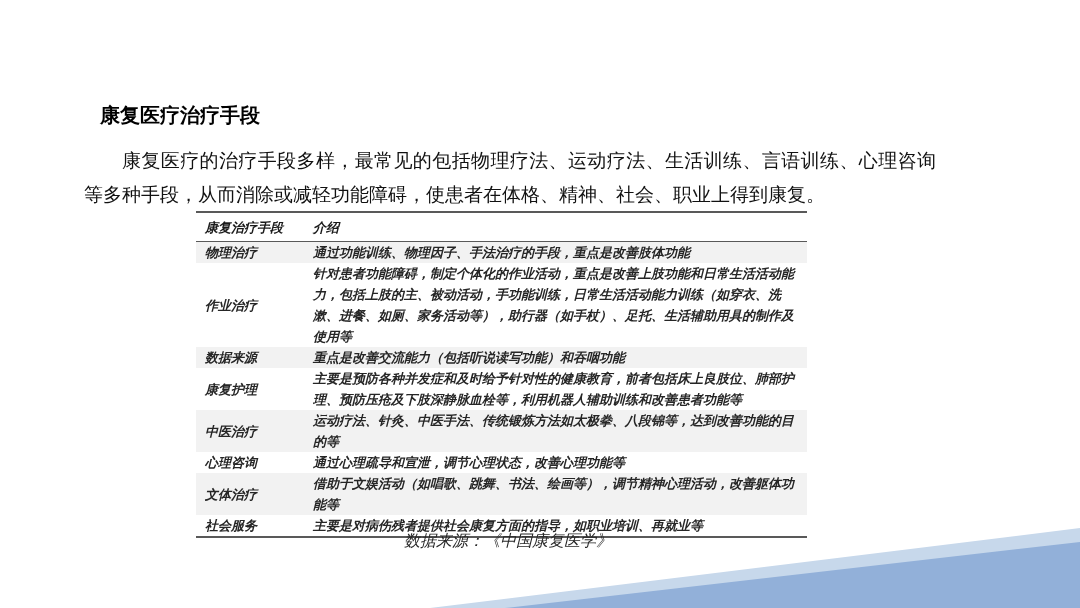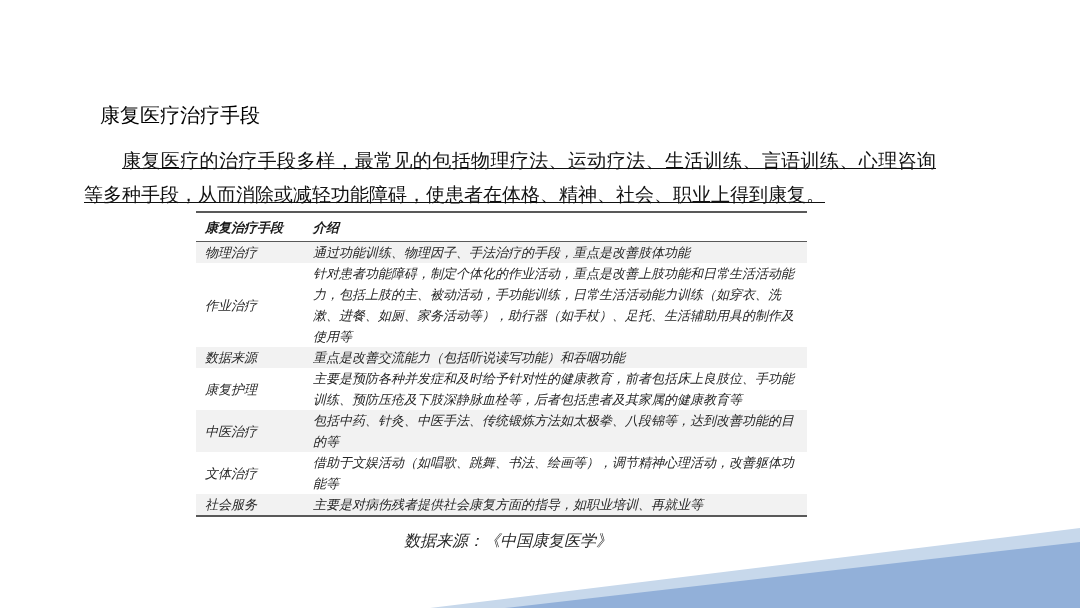--- a/index.html
+++ b/index.html
@@ -20,34 +20,33 @@
     left: 78px; top: 46px;
     font-size: 30px;
     font-weight: bold;
     letter-spacing: 1px;
     color: #5B9BD5;
   }
   .subtitle {
     position: absolute;
     left: 100px; top: 102px;
     font-size: 20px;
-    font-weight: normal;
+    font-weight: bold;
     color: #000000;
     text-align: right;
   }
   .paragraph {
     position: absolute;
     left: 84px; top: 144px;
     width: 852px;
     font-size: 19px;
     line-height: 34px;
     color: #111111;
     text-indent: 2em;
     text-align: justify;
-    text-decoration: underline;
   }
   .datatable {
     position: absolute;
     left: 196px; top: 211px;
     width: 611px;
     border-collapse: collapse;
     font-family: "DejaVu Serif", "Liberation Serif", serif;
     font-style: italic;
     font-size: 13px;
     line-height: 21px;
@@ -63,20 +62,21 @@
     border-bottom: 1.5px solid #595959;
   }
   .datatable th.col-method, .datatable td.col-method {
     width: 100px;
     padding-left: 9px;
     padding-right: 8px;
   }
   .datatable td {
     vertical-align: middle;
     padding: 0;
+    font-weight: bold;
   }
   .datatable td.col-desc { padding-right: 4px; }
   .datatable tbody tr:nth-child(odd) { background: #F2F2F2; }
   .source {
     position: absolute;
     left: 200px; top: 531px;
     width: 616px;
     text-align: center;
     font-family: "DejaVu Serif", "Liberation Serif", serif;
     font-style: italic;
@@ -115,25 +115,29 @@
       <tr>
         <td class="col-method">作业治疗</td>
         <td class="col-desc">针对患者功能障碍，制定个体化的作业活动，重点是改善上肢功能和日常生活活动能力，包括上肢的主、被动活动，手功能训练，日常生活活动能力训练（如穿衣、洗漱、进餐、如厕、家务活动等），助行器（如手杖）、足托、生活辅助用具的制作及使用等</td>
       </tr>
       <tr>
         <td class="col-method">数据来源</td>
         <td class="col-desc">重点是改善交流能力（包括听说读写功能）和吞咽功能</td>
       </tr>
       <tr>
         <td class="col-method">康复护理</td>
-        <td class="col-desc">主要是预防各种并发症和及时给予针对性的健康教育，前者包括床上良肢位、手功能训练、预防压疮及下肢深静脉血栓等，后者包括患者及其家属的健康教育等</td>
+        <td class="col-desc">主要是预防各种并发症和及时给予针对性的健康教育，前者包括床上良肢位、肺部护理、预防压疮及下肢深静脉血栓等，利用机器人辅助训练和改善患者功能等</td>
       </tr>
       <tr>
         <td class="col-method">中医治疗</td>
-        <td class="col-desc">包括中药、针灸、中医手法、传统锻炼方法如太极拳、八段锦等，达到改善功能的目的等</td>
+        <td class="col-desc">运动疗法、针灸、中医手法、传统锻炼方法如太极拳、八段锦等，达到改善功能的目的等</td>
+      </tr>
+      <tr>
+        <td class="col-method">心理咨询</td>
+        <td class="col-desc">通过心理疏导和宣泄，调节心理状态，改善心理功能等</td>
       </tr>
       <tr>
         <td class="col-method">文体治疗</td>
         <td class="col-desc">借助于文娱活动（如唱歌、跳舞、书法、绘画等），调节精神心理活动，改善躯体功能等</td>
       </tr>
       <tr>
         <td class="col-method">社会服务</td>
         <td class="col-desc">主要是对病伤残者提供社会康复方面的指导，如职业培训、再就业等</td>
       </tr>
     </tbody>

